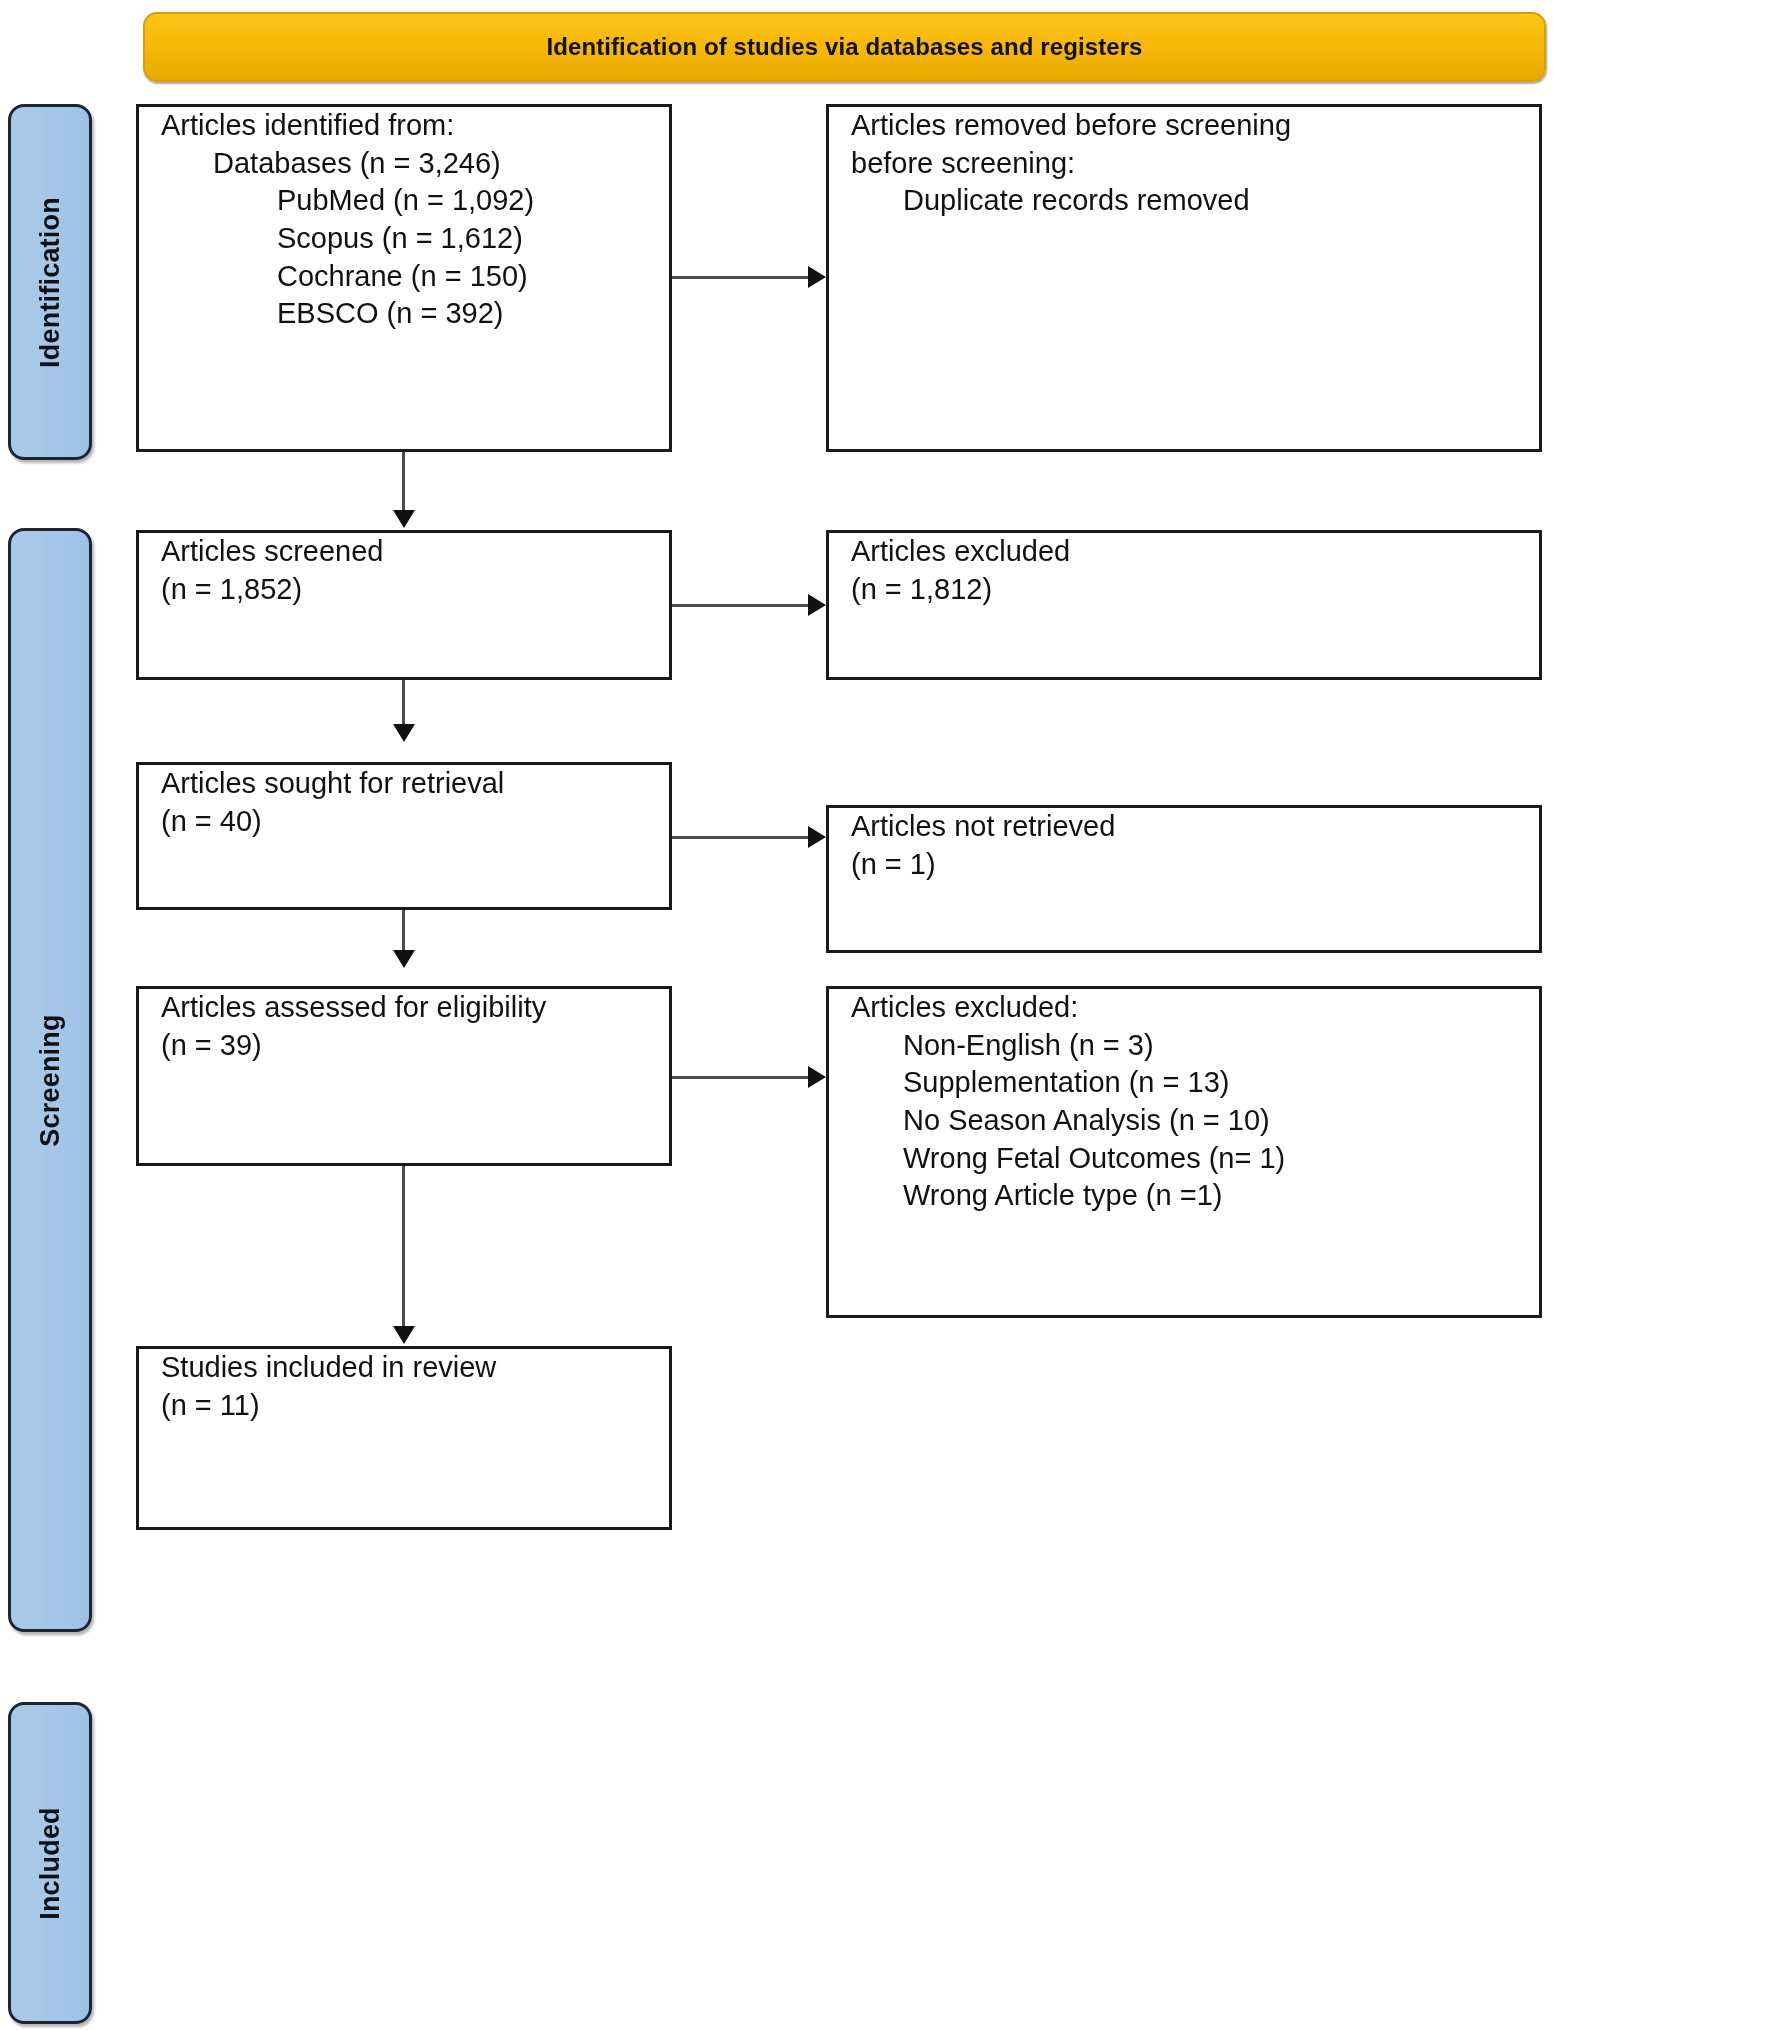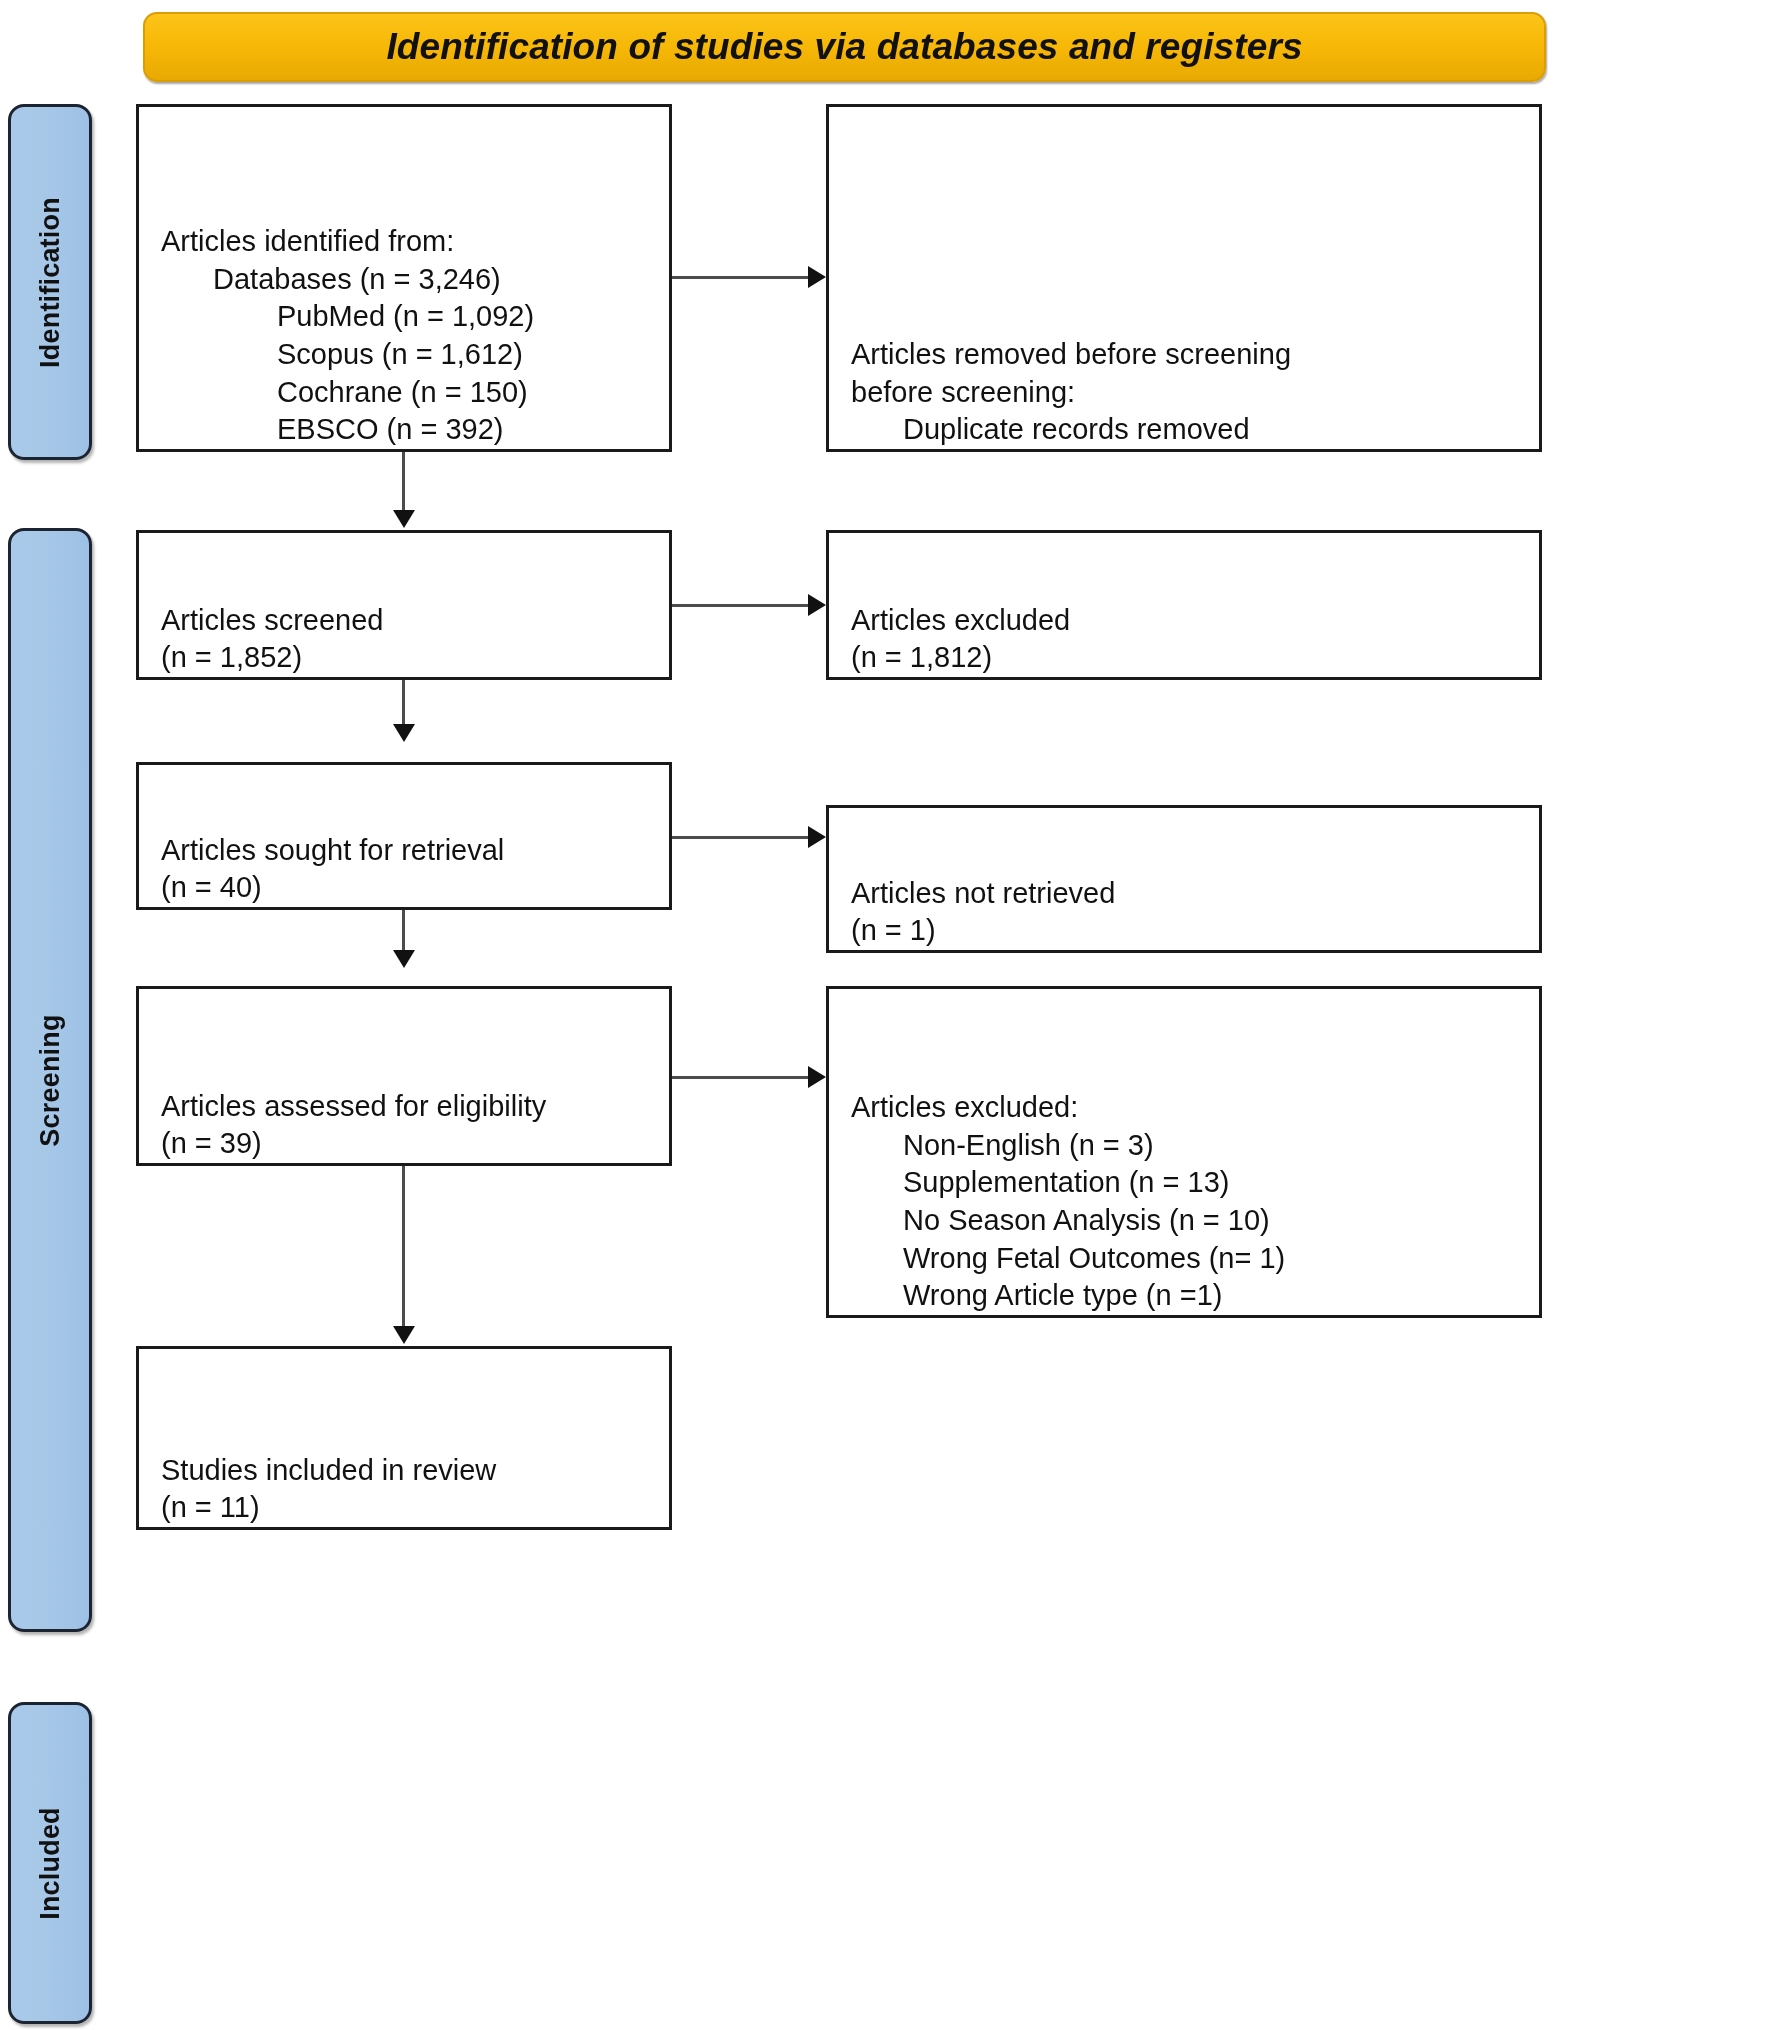--- a/index.html
+++ b/index.html
@@ -29,26 +29,25 @@
     height: 66px;
     background: linear-gradient(180deg, #fcc419 0%, #f7b807 48%, #e8a903 100%);
     border: 2px solid #d99e05;
     border-radius: 14px;
     box-shadow: 1px 2px 2px rgba(0,0,0,0.35);
     display: flex;
     align-items: center;
     justify-content: center;
   }
   .banner-text {
-    font-size: 37px;
+    font-size: 24px;
     font-weight: bold;
     color: #111111;
     letter-spacing: 0.1px;
     text-align: center;
-    font-style: italic;
   }
 
   
   .stage {
     position: absolute;
     left: 8px;
     width: 78px;
     background: linear-gradient(90deg, #a9c9ea 0%, #a8c8e8 35%, #9dc1e6 100%);
     border: 3px solid #1b2430;
     border-radius: 16px;
@@ -70,21 +69,21 @@
   #stage-included      { top: 1702px; height: 316px; }
 
   
   .box {
     position: absolute;
     background: #ffffff;
     border: 3px solid #1a1a1a;
     box-sizing: border-box;
     display: flex;
     flex-direction: column;
-    justify-content: flex-end;
+    justify-content: flex-start;
   }
   .box-inner {
     padding: 0 22px;
   }
   .line {
     font-size: 29px;
     line-height: 1.30;
     color: #111111;
     white-space: pre;
   }

